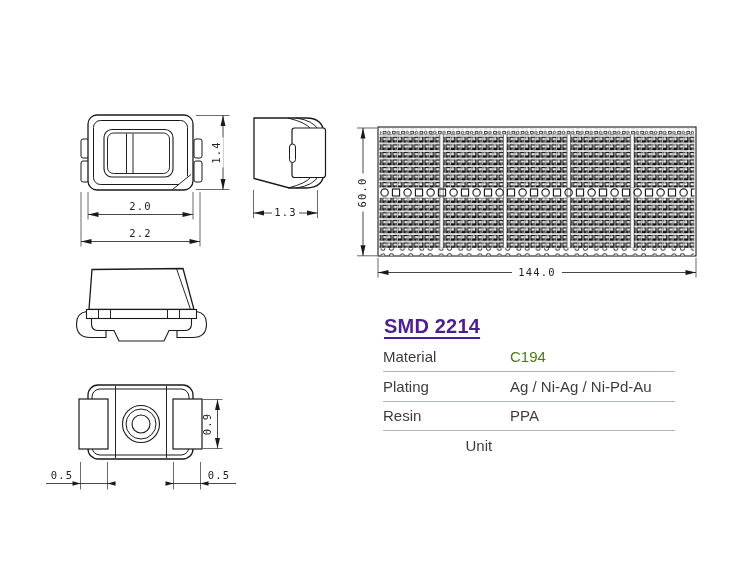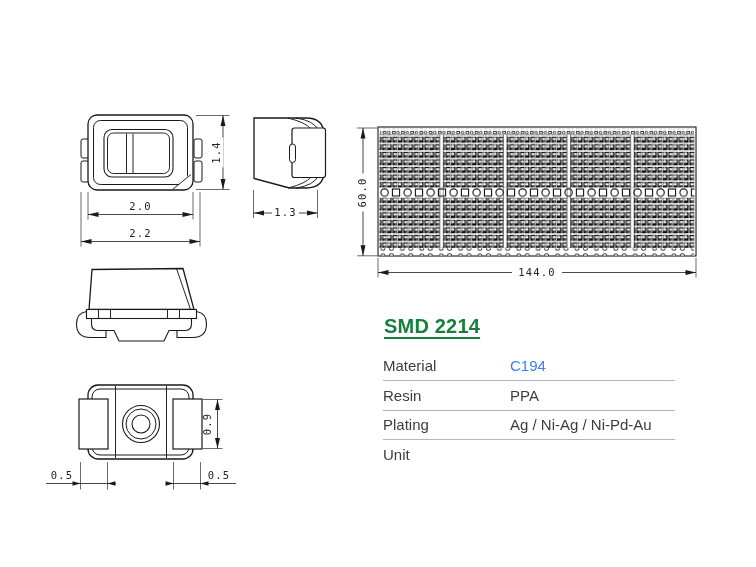--- a/index.html
+++ b/index.html
@@ -24,35 +24,35 @@
     font-size:10.5px;
     letter-spacing:1.2px;
     fill:#222222;
   }
   .arrowpoly { fill:#1a1a1a; stroke:none; }
 
   
   .spec-table { position:absolute; left:383px; top:315px; width:292px; }
   .spec-title {
     display:inline-block;
-    font-size:20px; font-weight:bold; color:#15803d;
+    font-size:20px; font-weight:bold; color:#4c1d95;
     text-decoration:underline; text-underline-offset:4px;
     margin:0 0 0 1px; letter-spacing:0.2px;
   }
-  .spec-rows { margin-top:13px; }
+  .spec-rows { margin-top:4px; }
   .spec-row {
     display:flex; align-items:center;
     height:28.8px;
     border-bottom:1px solid #a9b7c6;
     font-size:15px; color:#3d3d3d;
   }
-  .spec-row:last-child { border-bottom:none; }
+  .spec-row:last-child { border-bottom:none;justify-content:center; }
   .spec-label { width:127px; flex:none; }
   .spec-value { flex:1; }
-  .accent { color:#3b82f6; }
+  .accent { color:#4d7c0f; }
 </style>
 </head>
 <body>
 
 <svg class="canvas-svg" width="756" height="567" viewBox="0 0 756 567">
   <defs>
     <marker id="arrow" viewBox="-11 -4 12 8" refX="0" refY="0" markerWidth="12" markerHeight="8" markerUnits="userSpaceOnUse" orient="auto-start-reverse">
       <path d="M0,0 L-10.5,2.5 L-10.5,-2.5 Z" fill="#1a1a1a"></path>
     </marker>
 
@@ -196,24 +196,24 @@
 </svg>
 
 <div class="spec-table">
   <div class="spec-title">SMD 2214</div>
   <div class="spec-rows">
     <div class="spec-row">
       <span class="spec-label">Material</span>
       <span class="spec-value accent">C194</span>
     </div>
     <div class="spec-row">
+      <span class="spec-label">Plating</span>
+      <span class="spec-value">Ag / Ni-Ag / Ni-Pd-Au</span>
+    </div>
+    <div class="spec-row">
       <span class="spec-label">Resin</span>
       <span class="spec-value">PPA</span>
     </div>
     <div class="spec-row">
-      <span class="spec-label">Plating</span>
-      <span class="spec-value">Ag / Ni-Ag / Ni-Pd-Au</span>
-    </div>
-    <div class="spec-row">
       <span class="spec-label">Unit</span>
     </div>
   </div>
 </div>
 
 </body></html>

